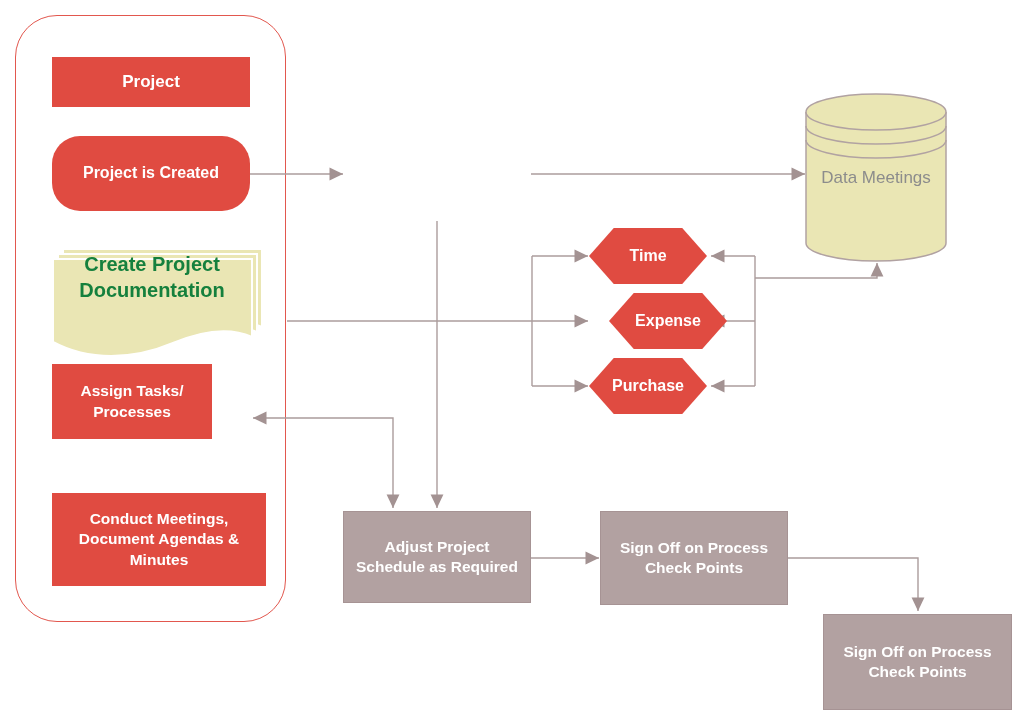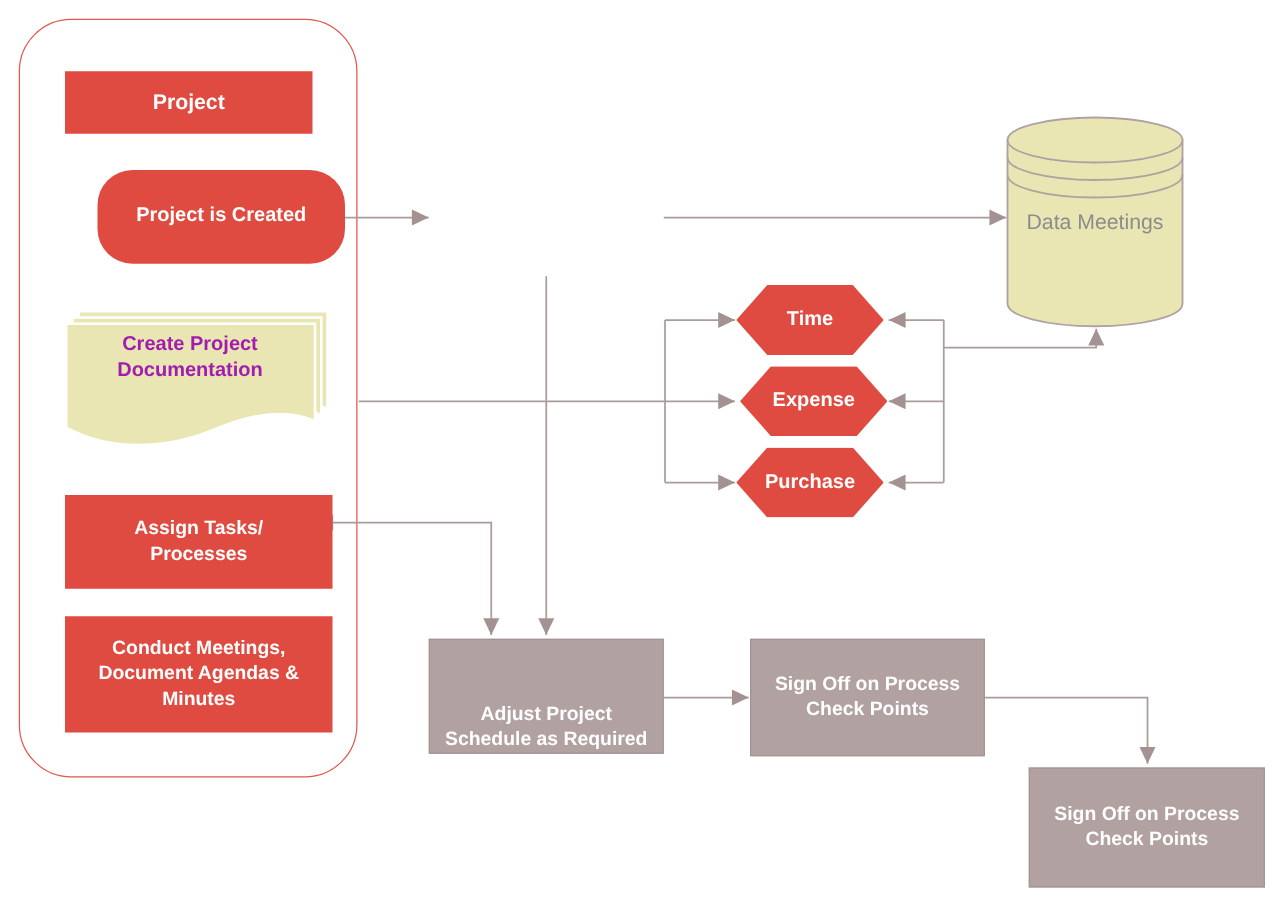--- a/index.html
+++ b/index.html
@@ -20,30 +20,30 @@
   .container-frame{
     position:absolute;left:15px;top:15px;width:271px;height:607px;z-index:0;
     border:1.5px solid #E2574E;border-radius:42px;background:transparent;box-sizing:border-box;
   }
   .fold{
     position:absolute;right:0;bottom:0;width:26px;height:26px;background:#5B4F4C;
     clip-path:polygon(100% 0,100% 100%,0 100%);
   }
   
   #n-project{left:52px;top:57px;width:198px;height:50px;font-size:17px;}
-  #n-created{left:52px;top:136px;width:198px;height:75px;border-radius:28px;font-size:16px;margin-left:26px;}
-  #n-doc-label{left:57px;top:258px;width:190px;height:58px;font-size:16px;font-weight:600;color:#a21caf;}
-  #n-assign{left:52px;top:396px;width:214px;height:75px;}
+  #n-created{left:52px;top:136px;width:198px;height:75px;border-radius:28px;font-size:16px;}
+  #n-doc-label{left:57px;top:248px;width:190px;height:58px;font-size:20px;font-weight:600;color:#15803d;}
+  #n-assign{left:52px;top:364px;width:160px;height:75px;}
   #n-conduct{left:52px;top:493px;width:214px;height:93px;}
   #n-monitor{left:343px;top:129px;width:188px;height:92px;}
   #n-time{left:589px;top:228px;width:118px;height:56px;}
-  #n-expense{left:592px;top:293px;width:118px;height:56px;}
+  #n-expense{left:609px;top:293px;width:118px;height:56px;}
   #n-purchase{left:589px;top:358px;width:118px;height:56px;}
   #n-dw-label{left:806px;top:164px;width:140px;height:28px;font-size:17px;font-weight:400;}
-  #n-adjust{left:343px;top:511px;width:188px;height:92px;align-items:flex-end;}
+  #n-adjust{left:343px;top:511px;width:188px;height:92px;}
   #n-signoff1{left:600px;top:511px;width:188px;height:94px;}
   #n-signoff2{left:823px;top:614px;width:189px;height:96px;}
 </style>
 </head>
 <body>
 
 <div id="canvas">
 
   <div class="container-frame"></div>
 

